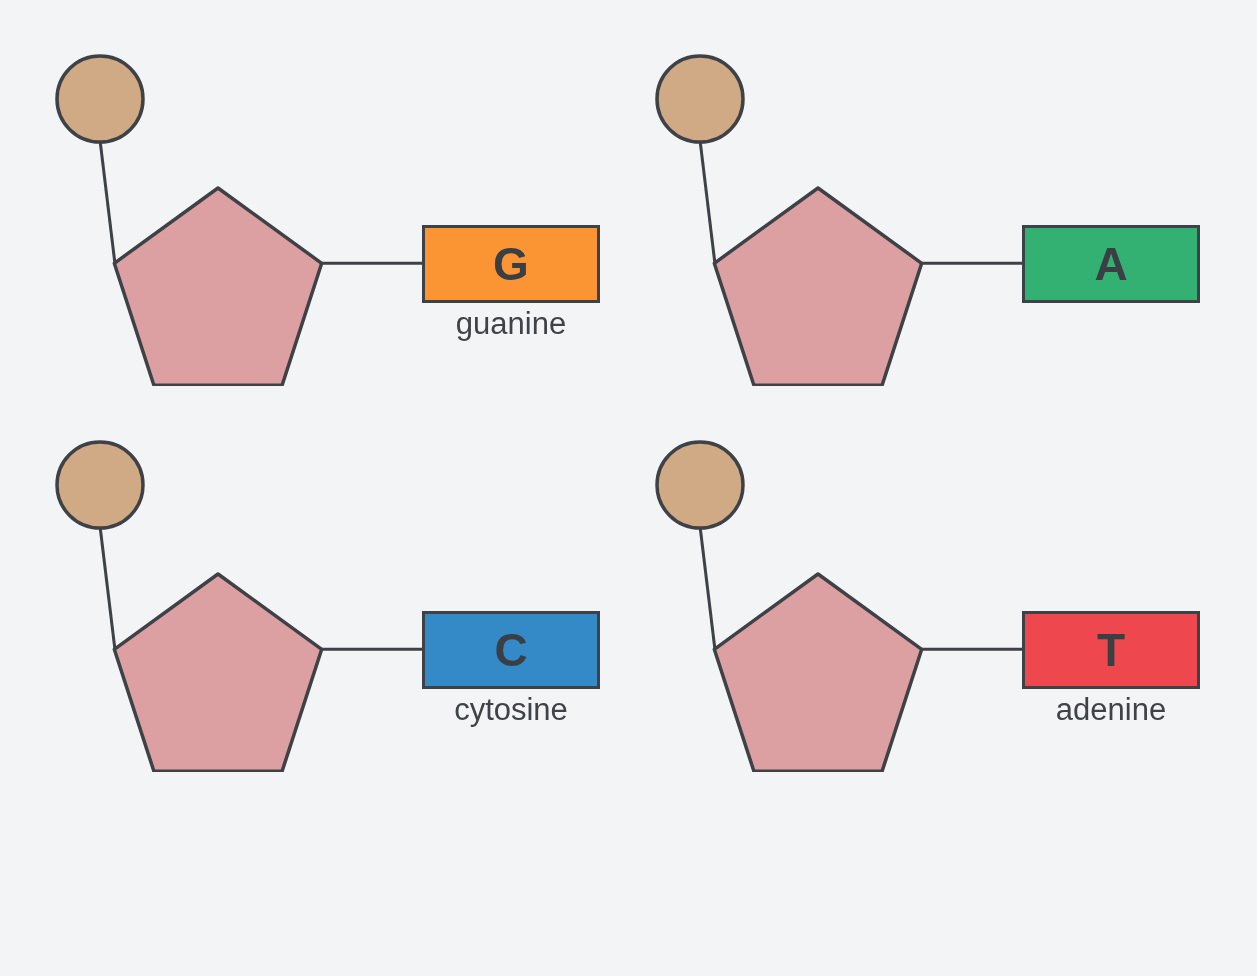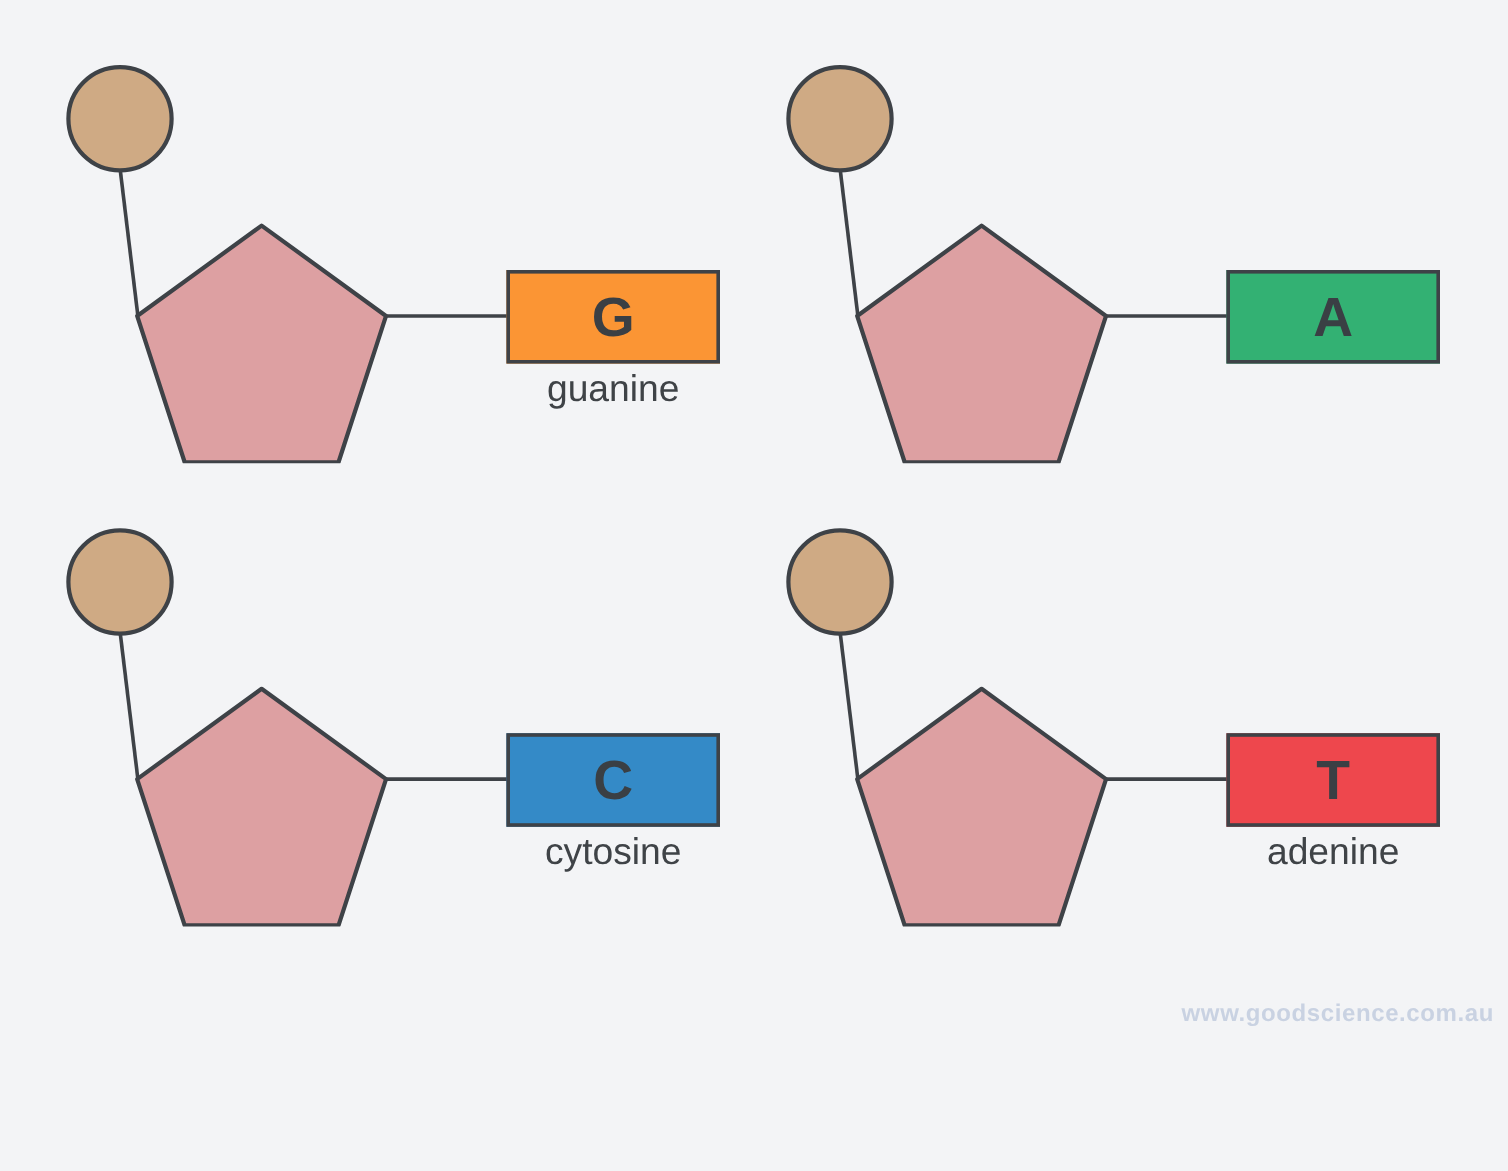--- a/index.html
+++ b/index.html
@@ -123,16 +123,15 @@
       <line class="bond-line" x1="318" y1="263.3" x2="428" y2="263.3"></line>
       <circle class="phosphate" cx="100" cy="99" r="43"></circle>
       <polygon class="sugar" points="218,188 321.7,263.3 282.1,385.2 153.9,385.2 114.3,263.3"></polygon>
     </svg>
     <div class="base-box" style="background: rgb(238, 71, 77);">
       <span class="base-letter">T</span>
     </div>
     <div class="base-label">adenine</div>
   </div>
 
-  <div class="watermark">www.goodscience.com.au</div>
 
 
 </div>
 
 </body></html>

